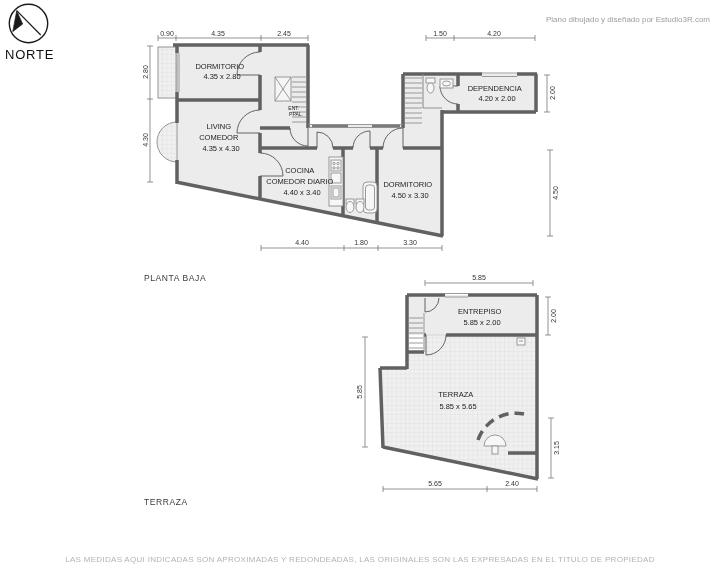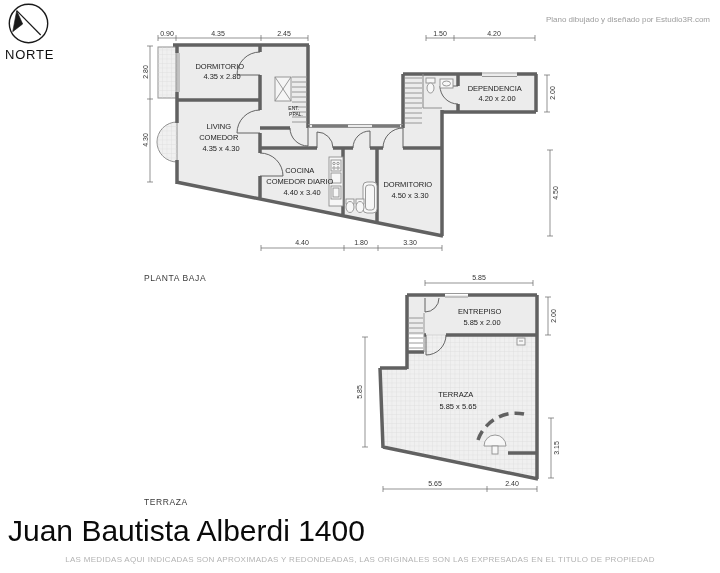--- a/index.html
+++ b/index.html
@@ -232,16 +232,15 @@
       <text>
         <tspan class="room-lbl" x="458" y="397">TERRAZA</tspan>
         <tspan class="room-lbl" x="458" y="409">5.85 x 5.65</tspan>
       </text>
     </g>
     <text class="section-lbl" x="144" y="505">TERRAZA</text>
   </g>
 </svg>
 
 <div class="credit">Plano dibujado y diseñado por Estudio3R.com</div>
-<div class="sheet-title">Juan Bautista Alberdi 1400</div>
 <div class="footer-note">LAS MEDIDAS AQUI INDICADAS SON APROXIMADAS Y REDONDEADAS, LAS ORIGINALES SON LAS EXPRESADAS EN EL TITULO DE PROPIEDAD</div>
 
 </div>
 
 </body></html>

